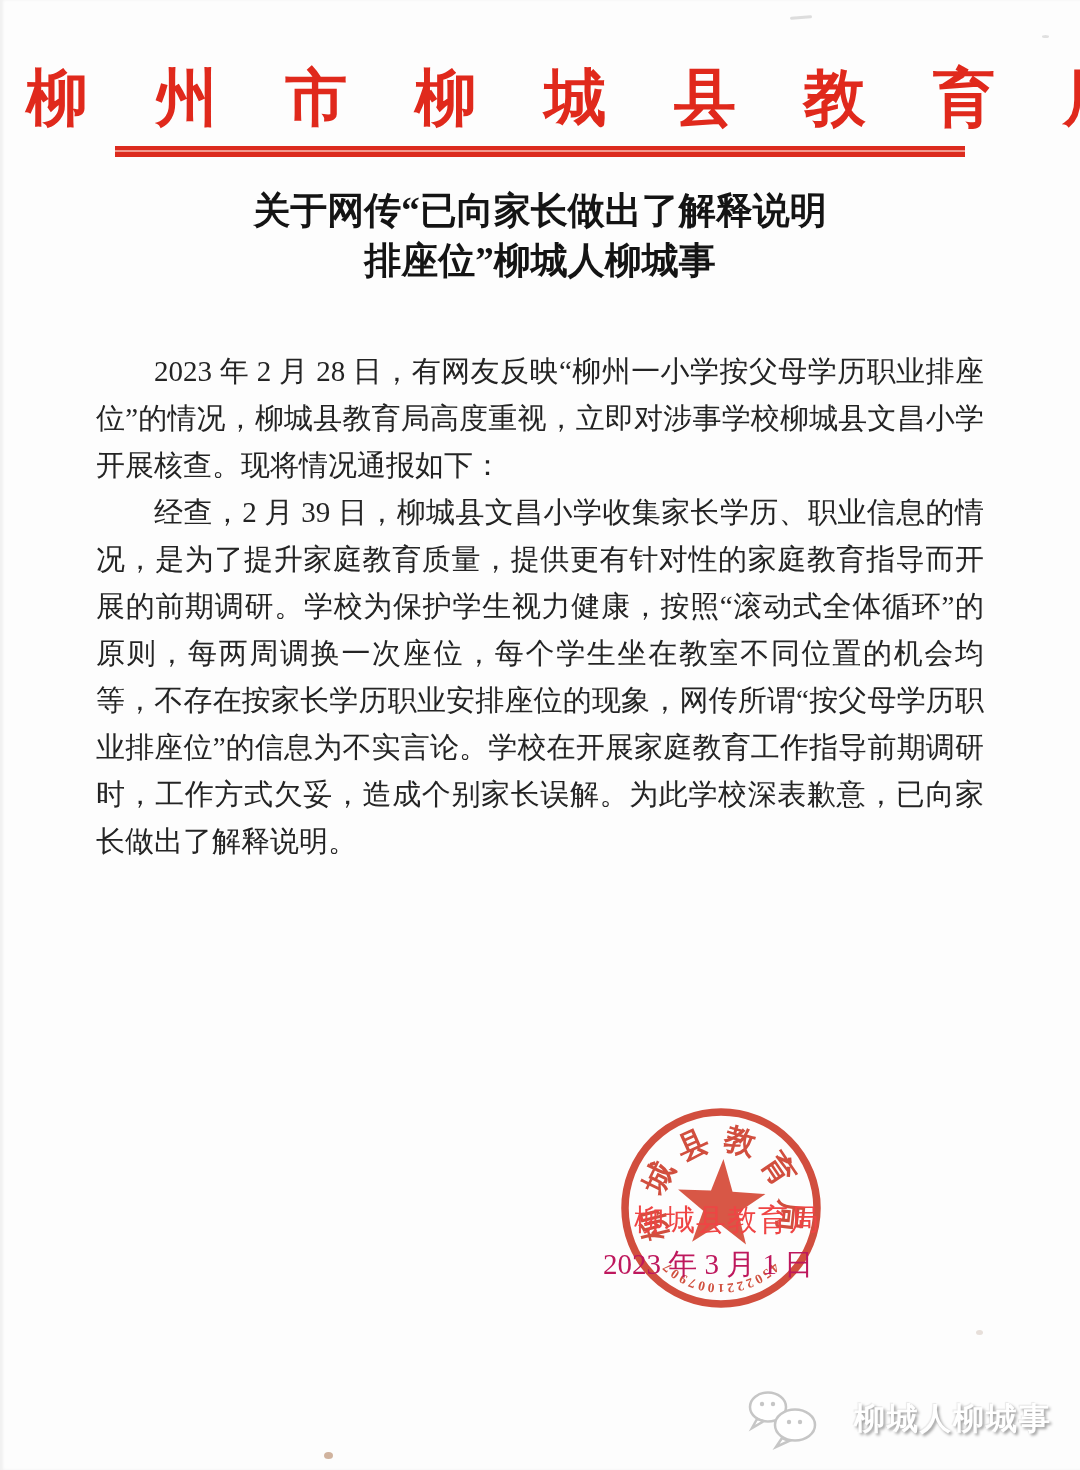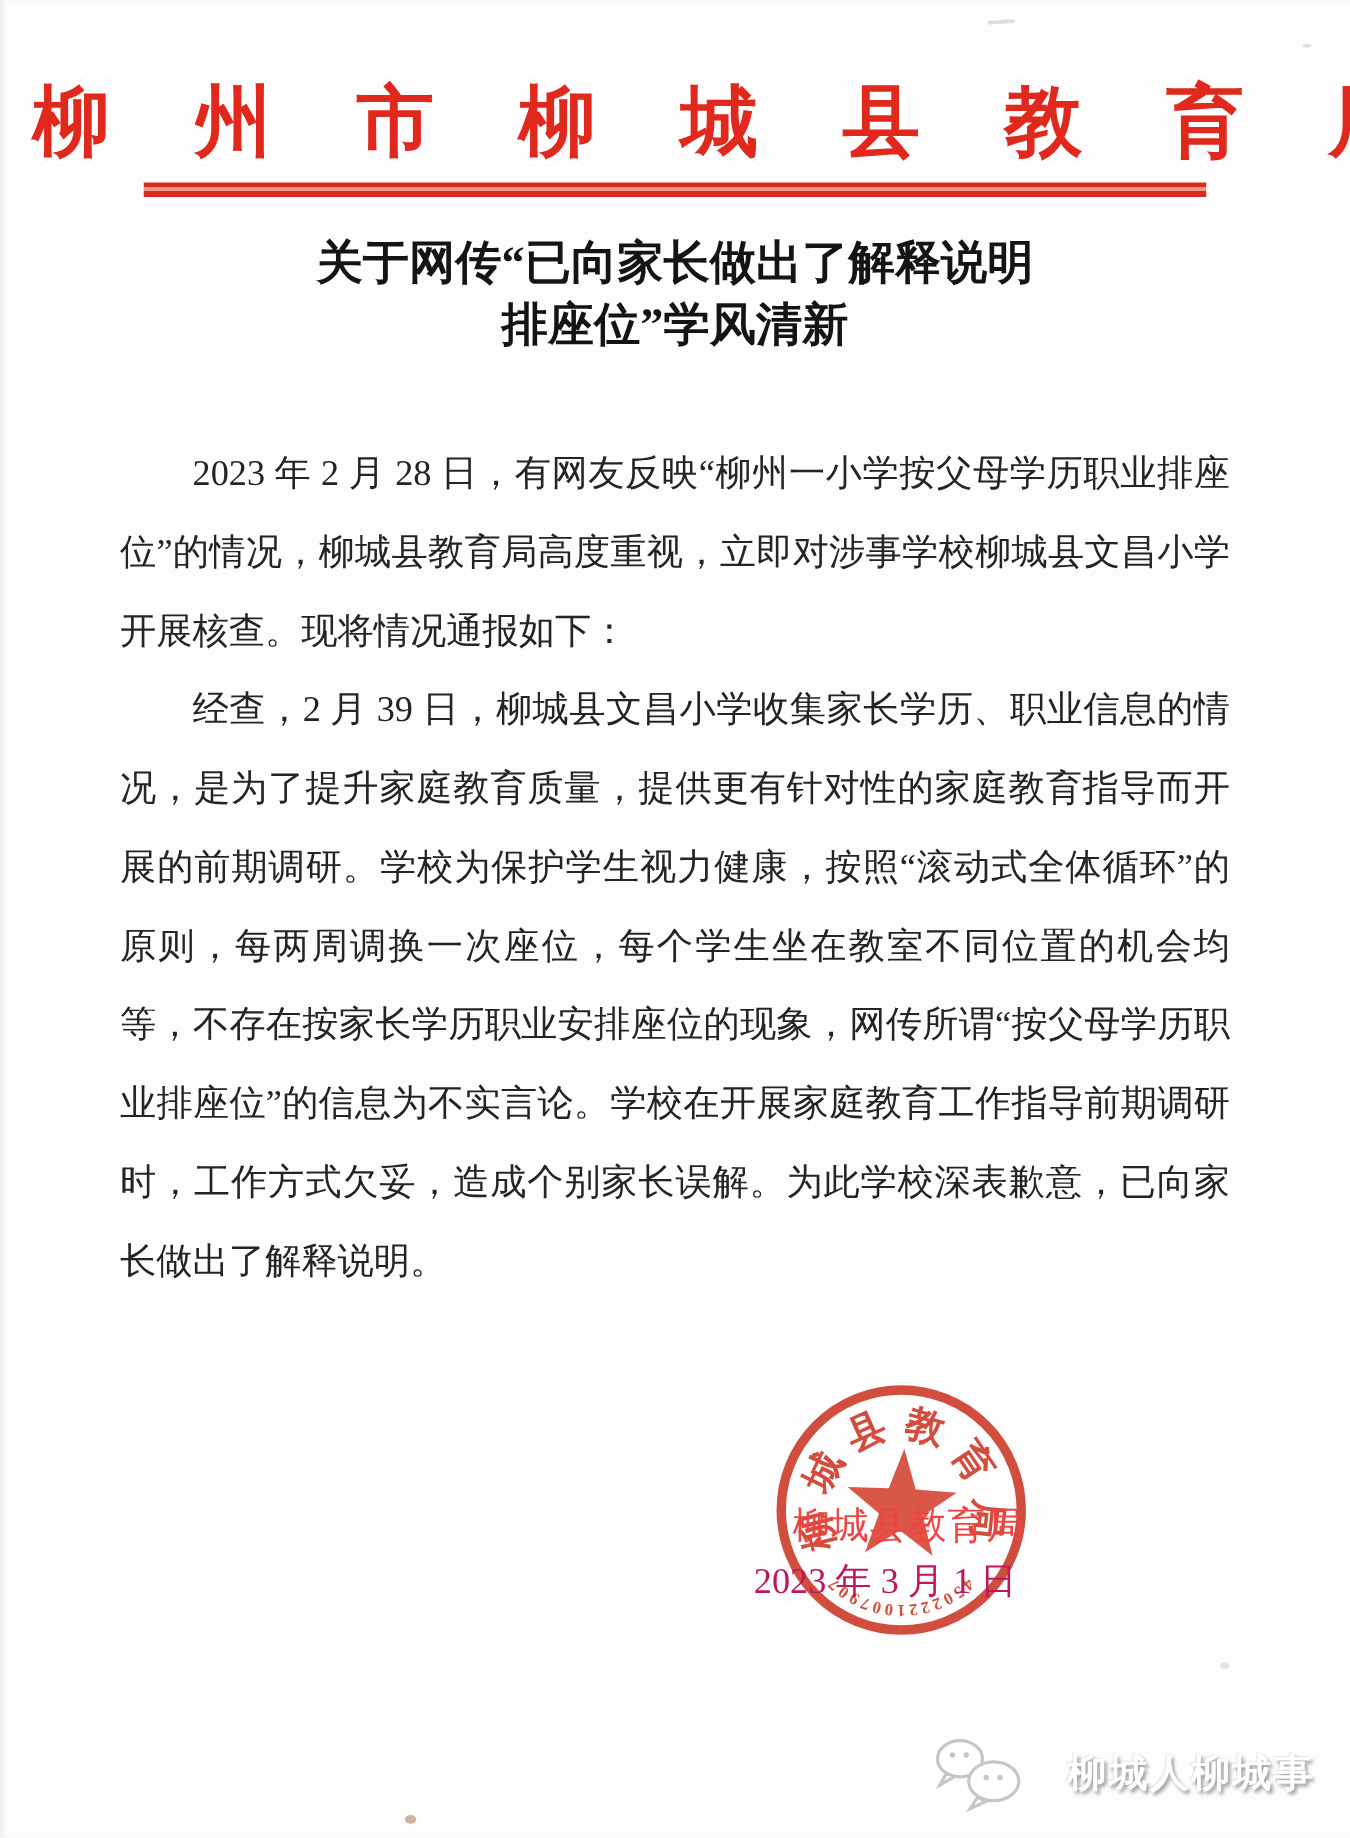--- a/index.html
+++ b/index.html
@@ -40,21 +40,21 @@
     font-size:37px;
     line-height:50px;
     font-weight:bold;
     color:#141414;
   }
   
   .body-text{
     width:888px;
     margin:62px auto 0 auto;
     font-size:29px;
-    line-height:63px;
+    line-height:47px;
     text-align:justify;
     color:#242424;
   }
   .body-text p{margin:0;text-indent:2em;}
   
   .seal{
     position:absolute;
     left:610px;top:1097px;
     width:222px;height:222px;
     mix-blend-mode:multiply;
@@ -99,21 +99,21 @@
 <body>
 
 <div class="page">
 
   <div class="agency">柳 州 市 柳 城 县 教 育 局</div>
 
   <div class="red-rule"></div>
 
   <div class="doc-title">
     <div>关于网传“已向家长做出了解释说明</div>
-    <div>排座位”学风清新</div>
+    <div>排座位”柳城人柳城事</div>
   </div>
 
   <div class="body-text">
     <p>2023 年 2 月 28 日，有网友反映“柳州一小学按父母学历职业排座位”的情况，柳城县教育局高度重视，立即对涉事学校柳城县文昌小学开展核查。现将情况通报如下：</p>
     <p>经查，2 月 39 日，柳城县文昌小学收集家长学历、职业信息的情况，是为了提升家庭教育质量，提供更有针对性的家庭教育指导而开展的前期调研。学校为保护学生视力健康，按照“滚动式全体循环”的原则，每两周调换一次座位，每个学生坐在教室不同位置的机会均等，不存在按家长学历职业安排座位的现象，网传所谓“按父母学历职业排座位”的信息为不实言论。学校在开展家庭教育工作指导前期调研时，工作方式欠妥，造成个别家长误解。为此学校深表歉意，已向家长做出了解释说明。</p>
   </div>
 
   <svg class="seal" viewBox="0 0 222 222">
     <circle cx="111" cy="111" r="96" fill="none" stroke="#d0402f" stroke-width="7.5"></circle>
     <polygon points="111,62 121.8,94.1 154.7,94.8 128.5,114.7 138,146.2 111,127.4 84,146.2 93.5,114.7 67.3,94.8 100.2,94.1" fill="#d5402c" fill-opacity="0.94" transform="rotate(3 111 109)"></polygon>

